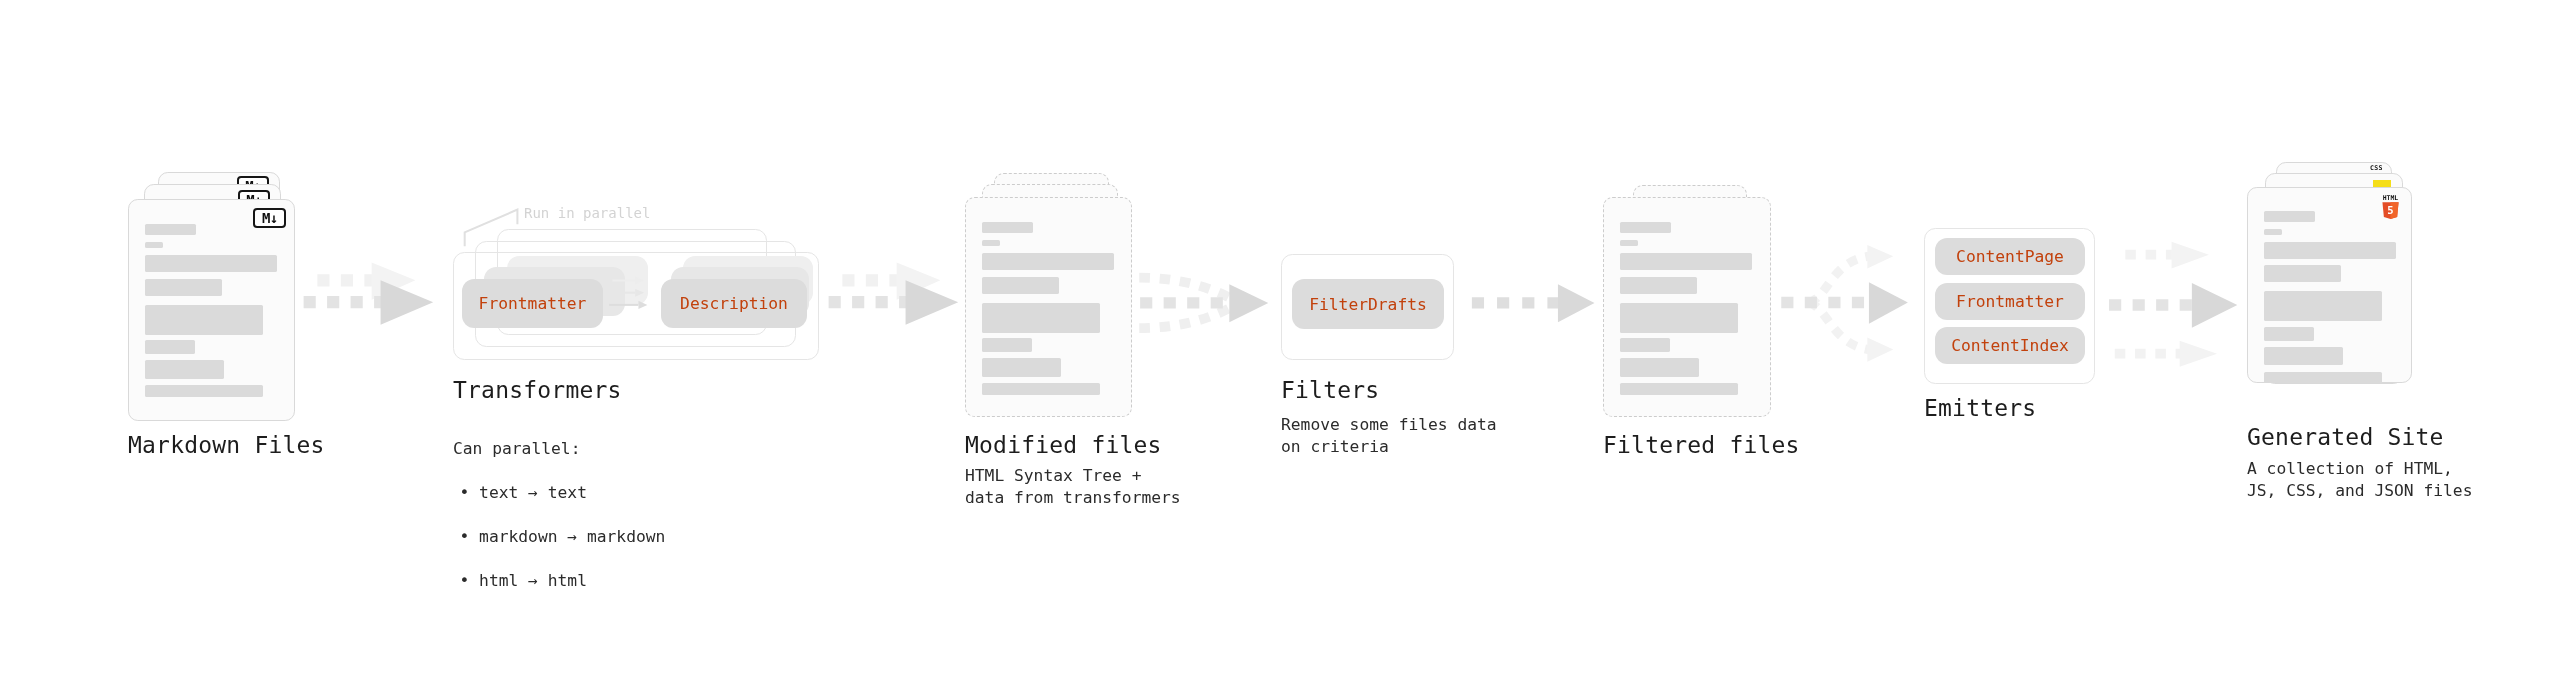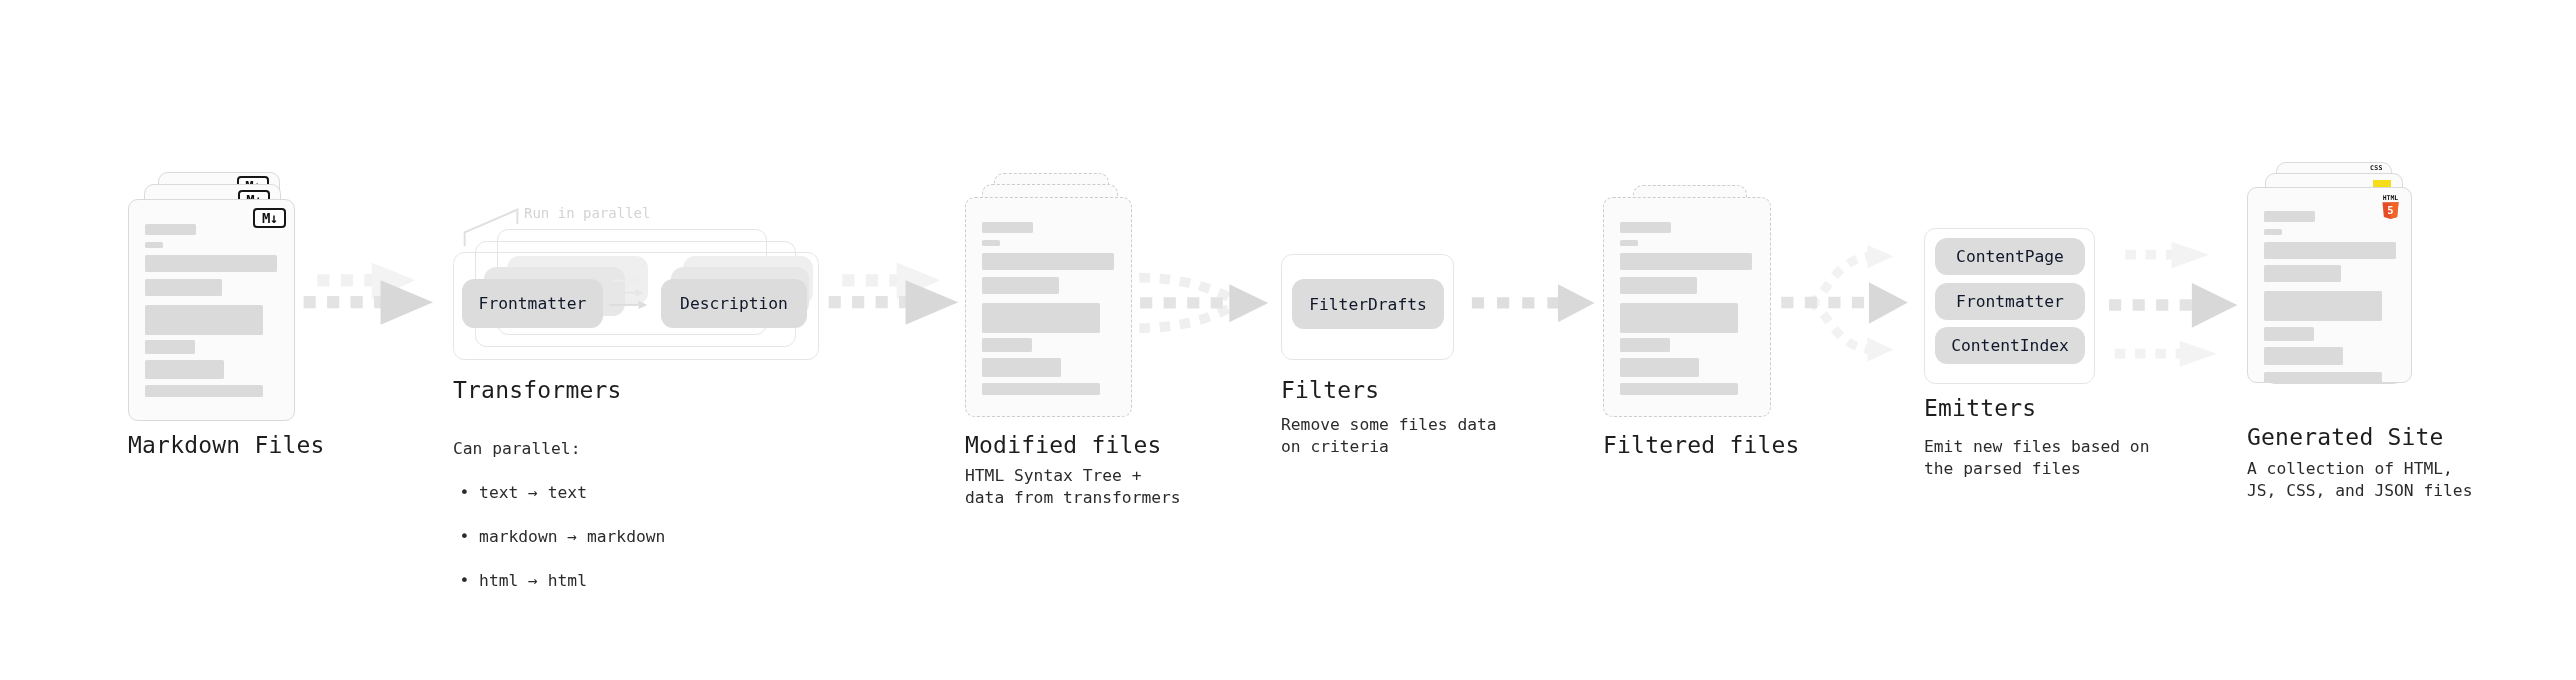--- a/index.html
+++ b/index.html
@@ -28,21 +28,21 @@
   
   .md-badge { position:absolute; width:32.5px; height:19.5px; background:#ffffff; border:2.4px solid #161616;
               border-radius:4.1px; display:flex; align-items:center; justify-content:center;
               font-weight:bold; font-size:14px; color:#111; letter-spacing:-0.8px; }
 
   
   .outline-box { position:absolute; border:1.6px solid #e5e5e5; border-radius:11.4px; background:transparent; }
 
   
   .pill { position:absolute; background:#dcdcdc; border-radius:12.2px; display:flex; align-items:center;
-          justify-content:center; font-size:16.3px; color:#0f172a; }
+          justify-content:center; font-size:16.3px; color:#c2410c; }
   .ghost { position:absolute; border-radius:12.2px; }
 
   .stage-title { position:absolute; font-size:23px; color:#1d1d1d; letter-spacing:0.2px; white-space:nowrap; }
   .stage-desc  { position:absolute; font-size:16.3px; line-height:22px; color:#2b2b2b; white-space:pre-line; }
   .bullet { padding-left:6.5px; }
   .note-text { position:absolute; font-size:14px; color:#d3d3d3; white-space:nowrap; }
 
   
   .css-badge { position:absolute; display:flex; flex-direction:column; align-items:center;gap:8px; }
   .css-badge .css-word { font-size:6.5px; font-weight:bold; color:#111; line-height:6.5px; letter-spacing:0.4px; }
@@ -181,22 +181,20 @@
     <polygon points="110,120 142,135 110,150" fill="#f3f3f3"></polygon>
     <line x1="4" y1="77" x2="115" y2="77" stroke="#e3e3e3" stroke-width="14" stroke-dasharray="15 14"></line>
     <polygon points="112,52 160,77 112,103" fill="#d8d8d8"></polygon>
   </svg>
 
   <div class="outline-box" style="left:1924px; top:228px; width:171px; height:156px;"></div>
   <div class="pill" style="left:1935px; top:238px; width:150px; height:37px;">ContentPage</div>
   <div class="pill" style="left:1935px; top:283px; width:150px; height:37px;">Frontmatter</div>
   <div class="pill" style="left:1935px; top:327px; width:150px; height:37px;">ContentIndex</div>
   <div class="stage-title" style="left:1924px; top:395px;">Emitters</div>
-  <div class="stage-desc" style="left:1924px; top:436px;">Emit new files based on
-the parsed files</div>
 
   <svg class="abs" style="left:2105px; top:240px;" width="138" height="130" viewBox="0 0 170 160">
     <line x1="25" y1="18" x2="85" y2="18" stroke="#f2f2f2" stroke-width="12" stroke-dasharray="13 12"></line>
     <polygon points="82,2 128,18 82,35" fill="#f3f3f3"></polygon>
     <line x1="5" y1="80" x2="110" y2="80" stroke="#e3e3e3" stroke-width="14" stroke-dasharray="15 14"></line>
     <polygon points="107,53 163,80 107,108" fill="#d8d8d8"></polygon>
     <line x1="12" y1="140" x2="95" y2="140" stroke="#f2f2f2" stroke-width="12" stroke-dasharray="13 12"></line>
     <polygon points="92,124 138,140 92,156" fill="#f3f3f3"></polygon>
   </svg>
 

